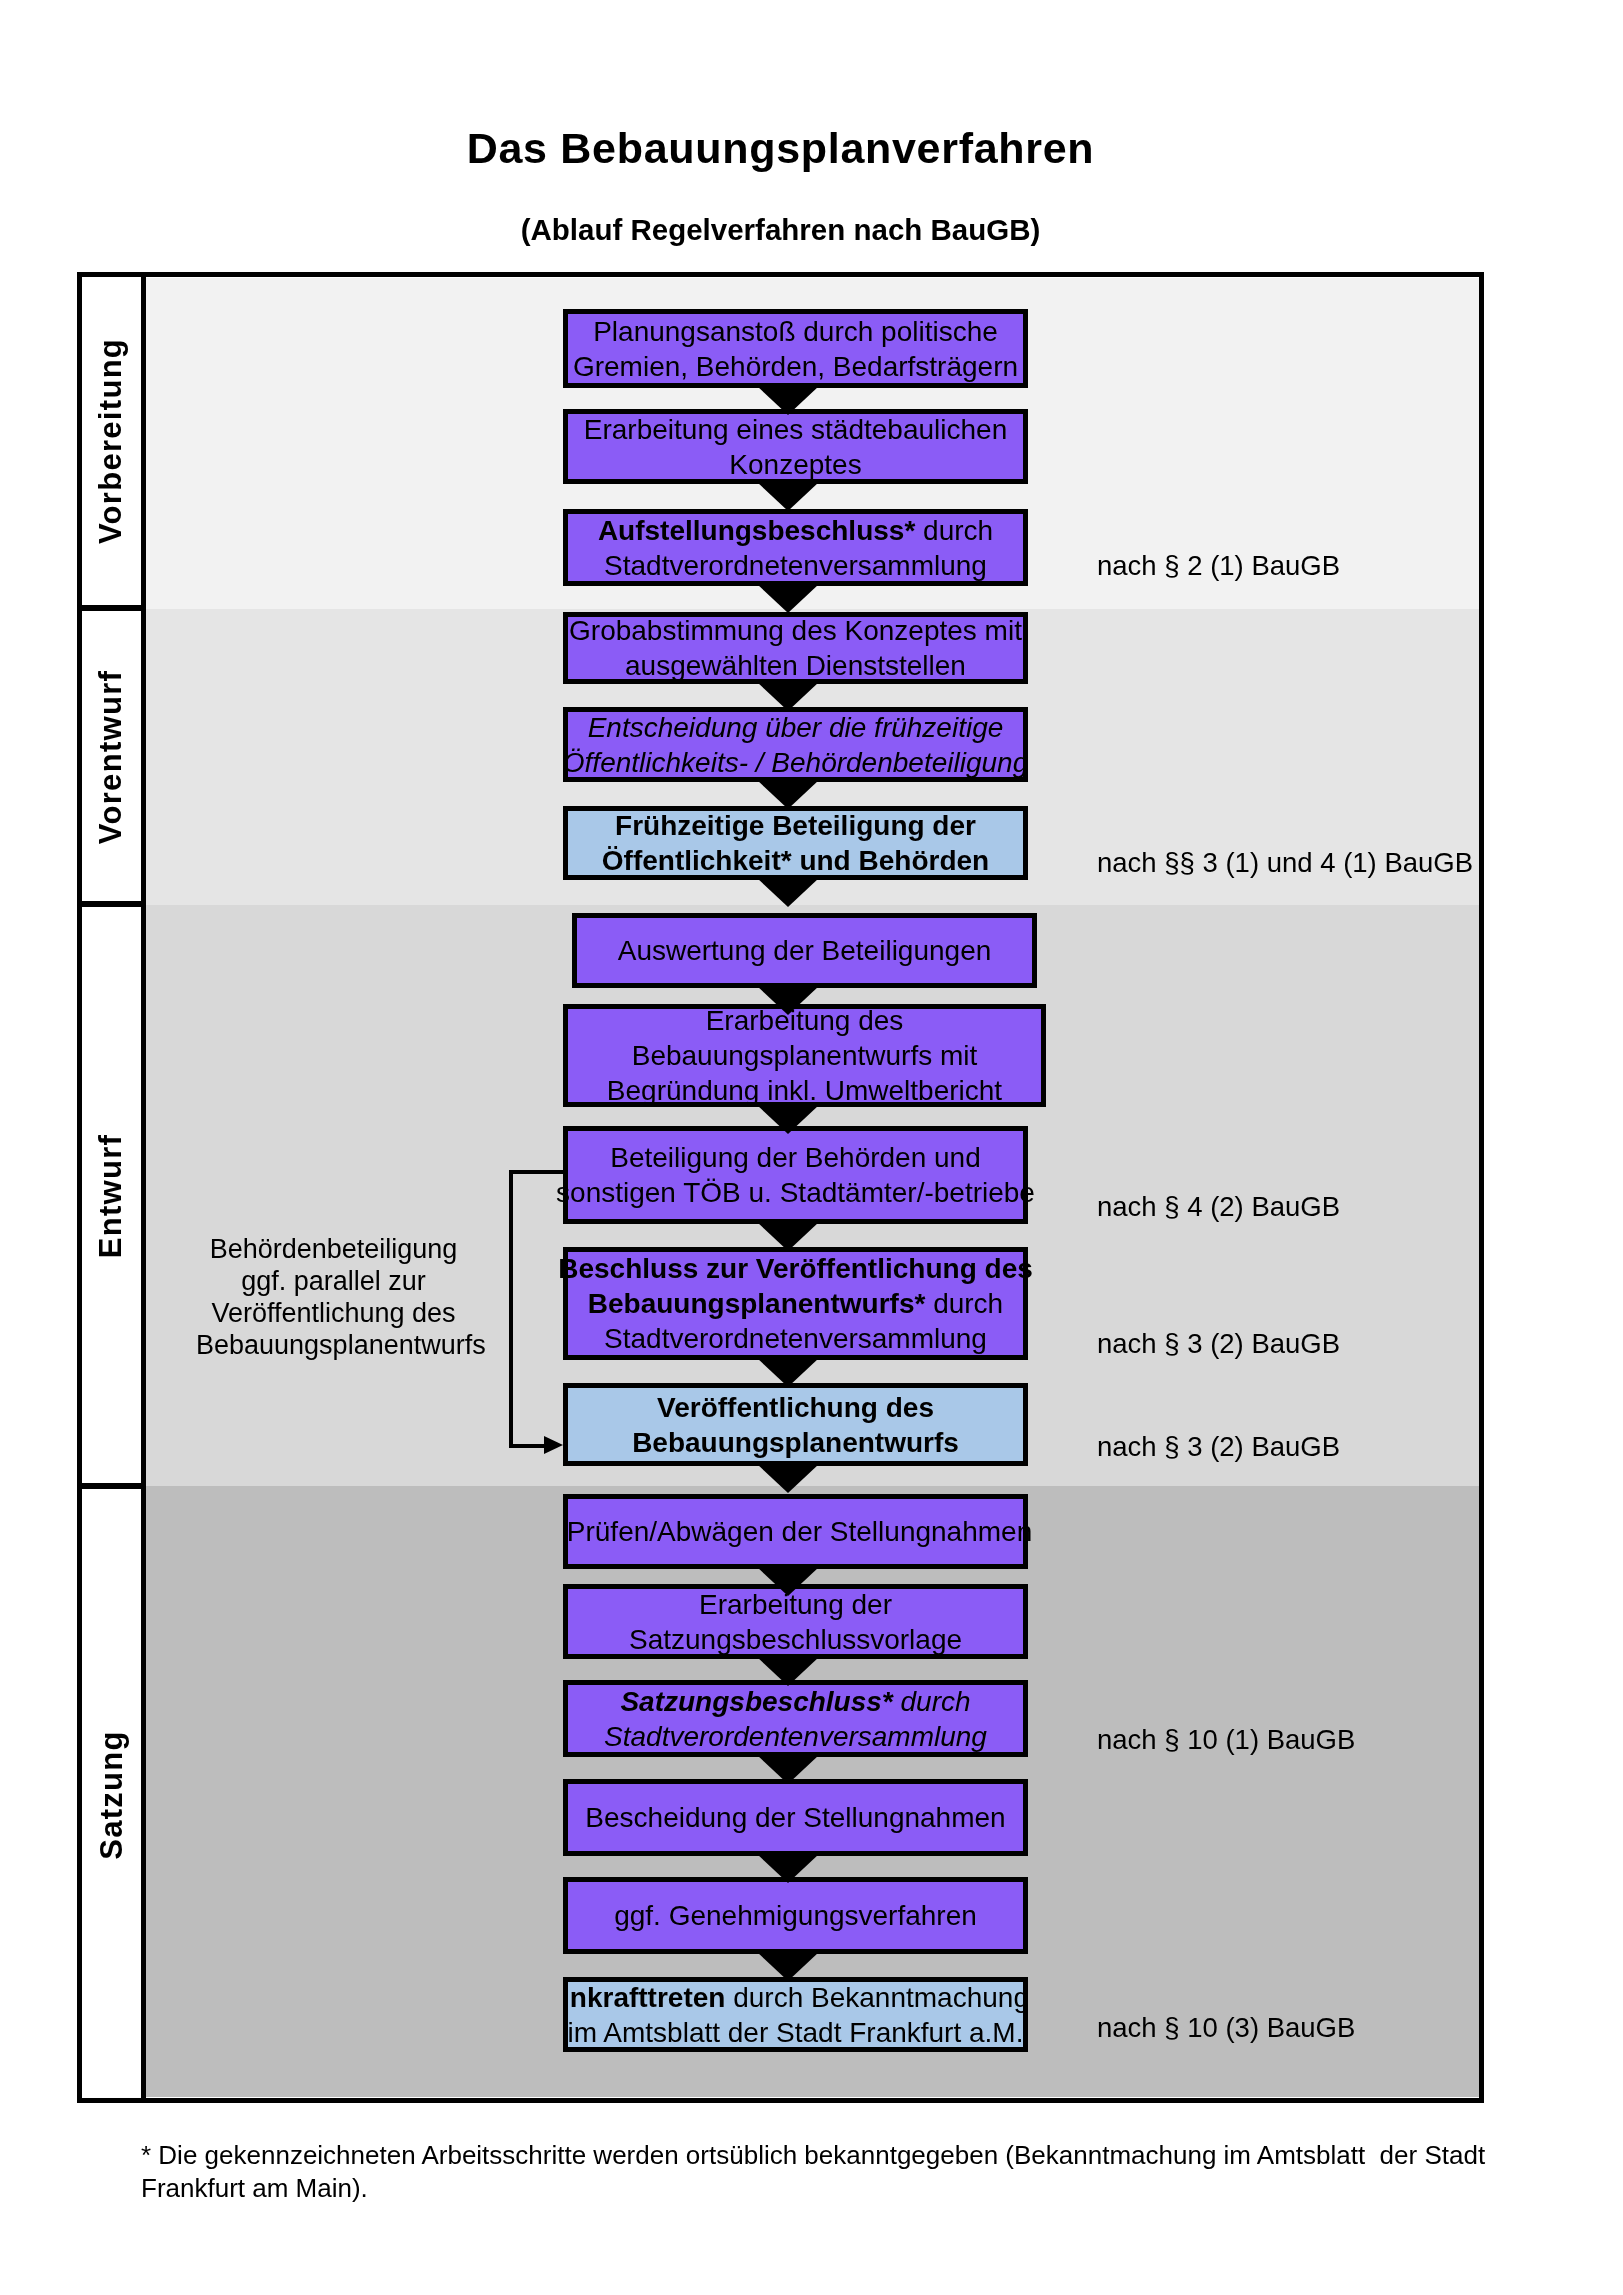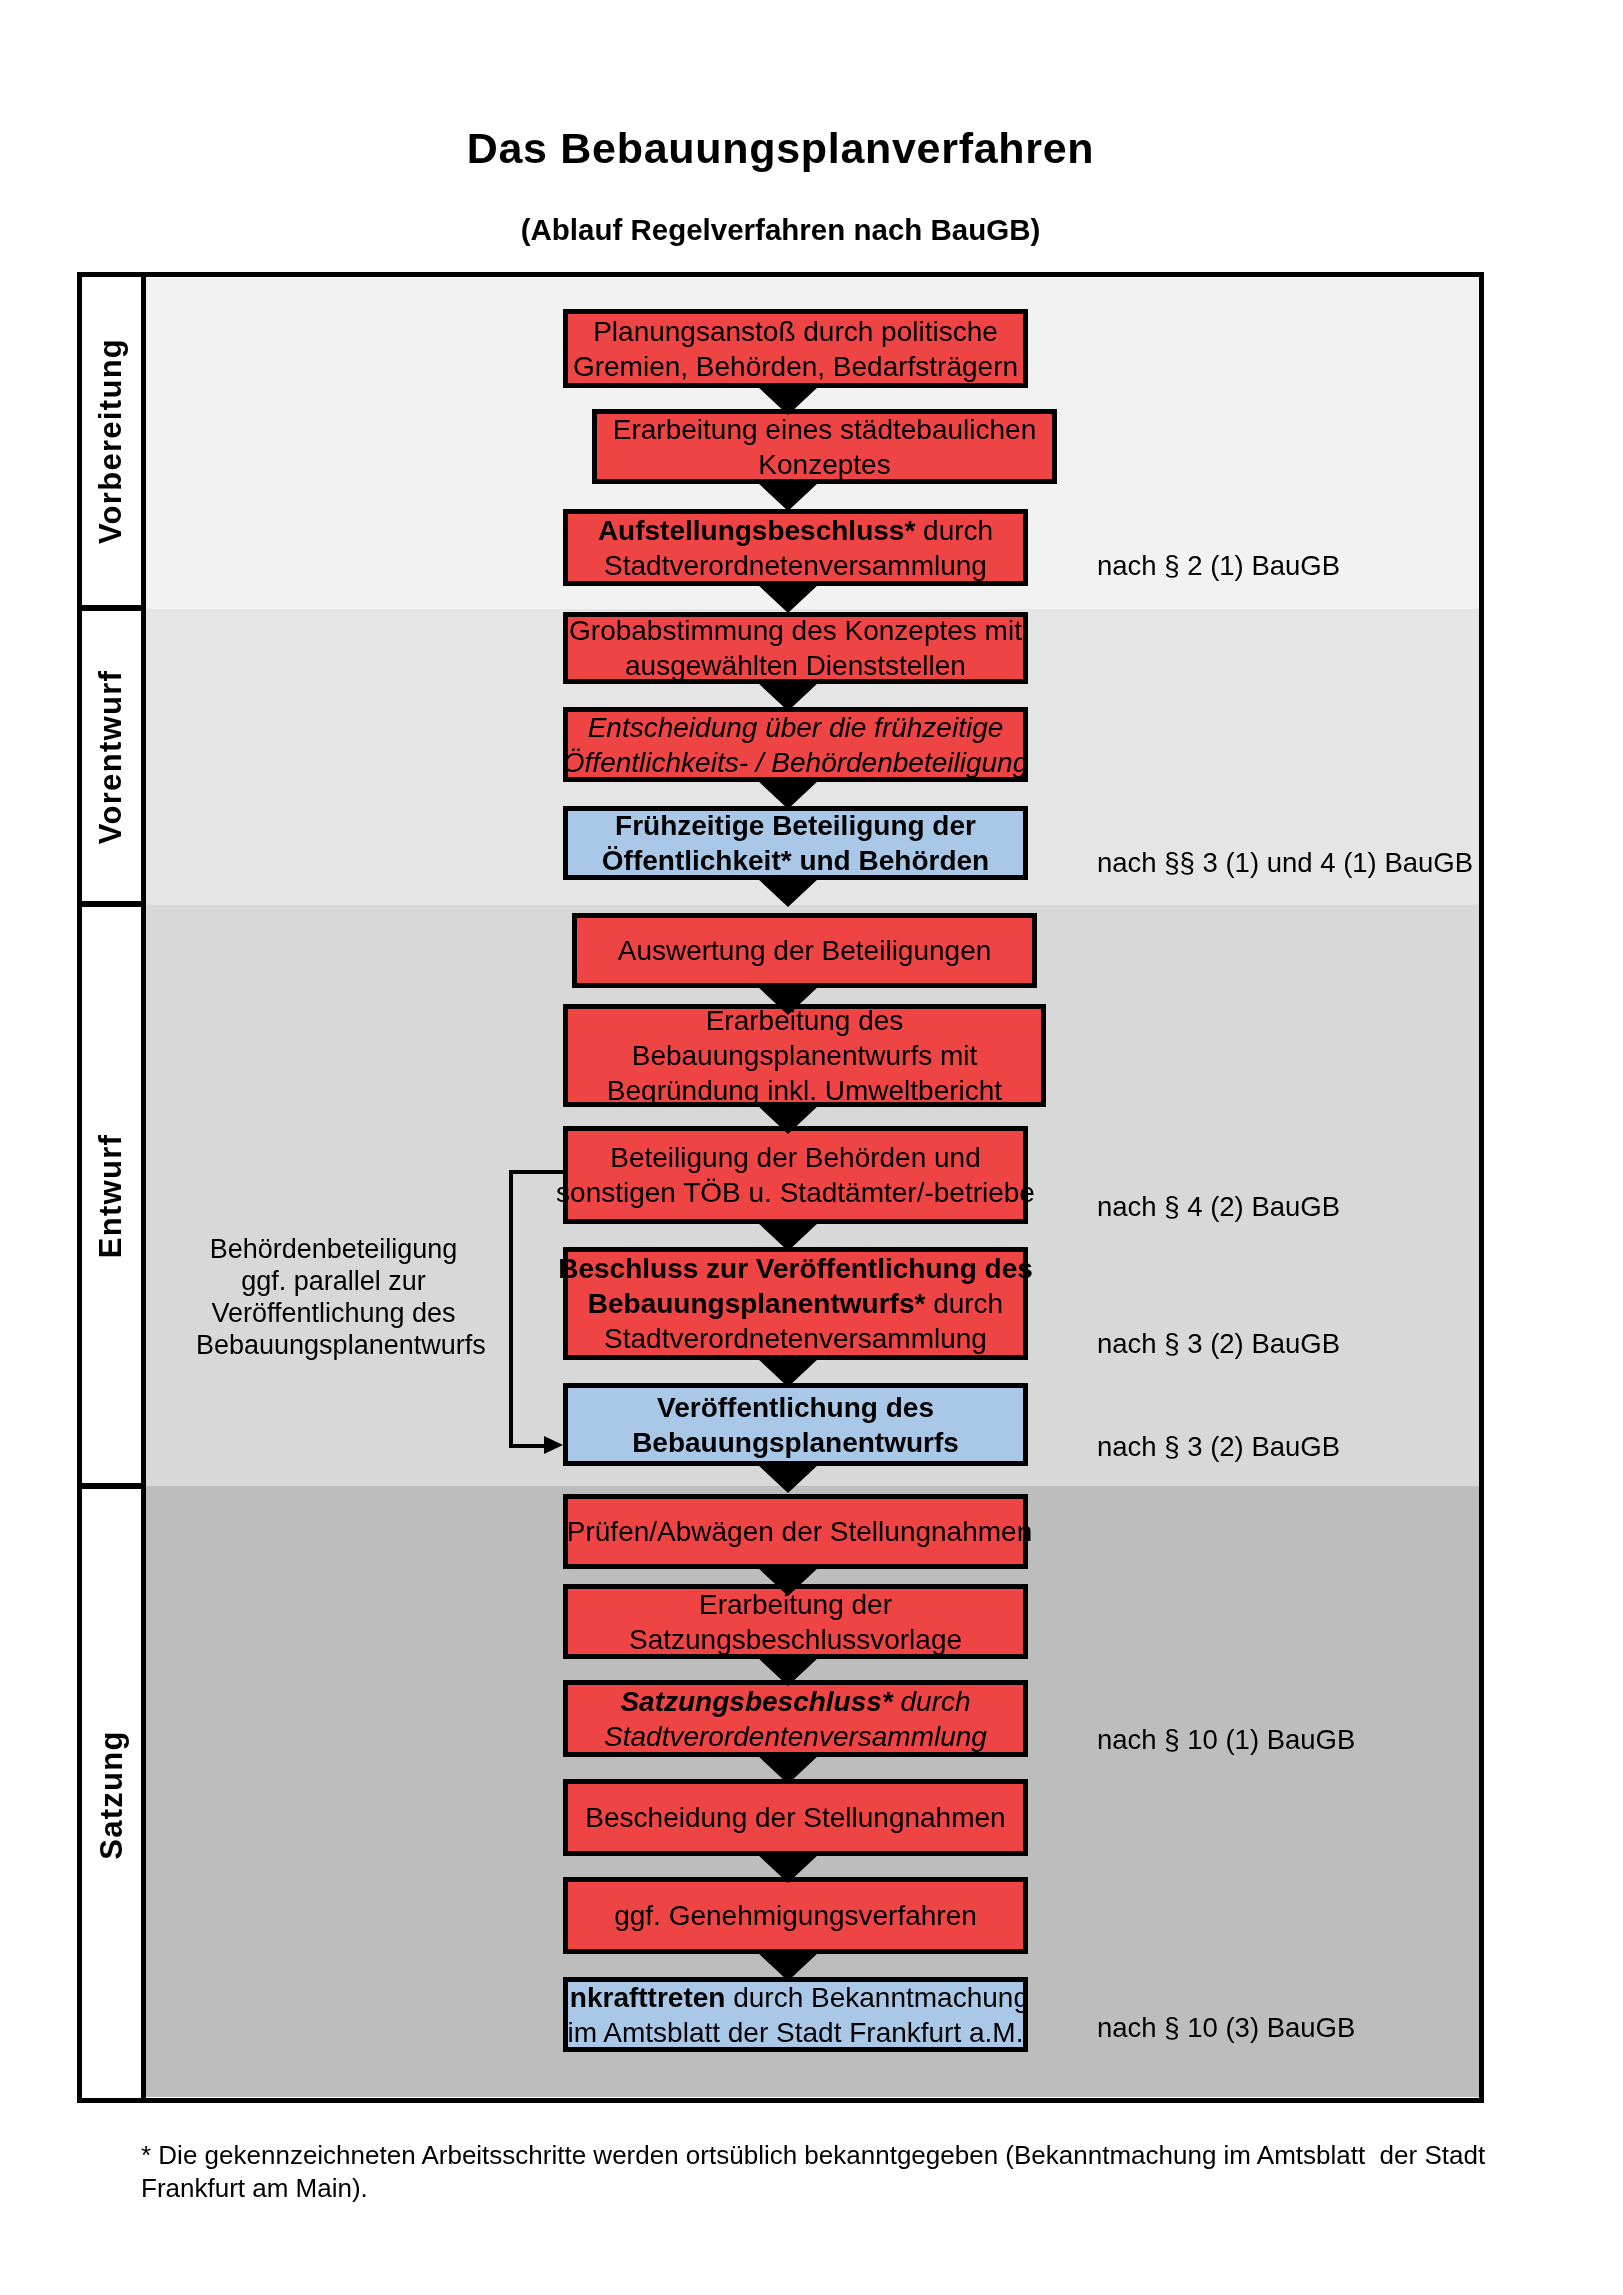--- a/index.html
+++ b/index.html
@@ -12,21 +12,21 @@
     font-size:43px;font-weight:bold;letter-spacing:0.7px;}
   #page-subtitle{left:77px;top:213px;width:1407px;text-align:center;
     font-size:29.5px;font-weight:bold;}
   #diagram{left:0;top:0;width:1623px;height:2295px;}
   .band{position:absolute;box-sizing:border-box;z-index:1;}
   .labelcol{position:absolute;box-sizing:border-box;z-index:2;background:#ffffff;border:5.9px solid #000;}
   .labelwrap{position:absolute;box-sizing:border-box;z-index:3;display:flex;align-items:center;justify-content:center;}
   .labelwrap span{transform:rotate(-90deg);white-space:nowrap;font-weight:bold;font-size:31px;letter-spacing:1.3px;}
   .divider{position:absolute;box-sizing:border-box;z-index:3;background:#000;}
   #frame{left:77px;top:272px;width:1407px;height:1831px;border:5.9px solid #000;z-index:4;pointer-events:none;}
-  .step{position:absolute;box-sizing:border-box;z-index:5;background:#ef4444;border:5.9px solid #000;
+  .step{position:absolute;box-sizing:border-box;z-index:5;background:#8b5cf6;border:5.9px solid #000;
     display:flex;flex-direction:column;justify-content:center;align-items:center;
     font-size:28px;line-height:35px;text-align:center;}
   .step .b,.b{font-weight:bold;}
   .bline{white-space:pre;}
   .arrow{position:absolute;z-index:6;width:0;height:0;
     border-left:31px solid transparent;border-right:31px solid transparent;border-top:29px solid #000;}
   .note{position:absolute;z-index:5;font-size:27.5px;white-space:nowrap;}
   #side-note{left:196px;top:1233px;width:275px;z-index:5;text-align:center;font-size:27px;line-height:32px;}
   .bracket{position:absolute;background:#000;z-index:5;}
   #bracket-arrowhead{position:absolute;left:544px;top:1436px;width:0;height:0;z-index:5;
@@ -72,21 +72,21 @@
       <span>Satzung</span>
     </div>
     <div class="divider" style="position: absolute; left: 77px; top: 605px; width: 69px; height: 5.9px;"></div>
     <div class="divider" style="position: absolute; left: 77px; top: 901px; width: 69px; height: 5.9px;"></div>
     <div class="divider" style="position: absolute; left: 77px; top: 1483px; width: 69px; height: 5.9px;"></div>
     <div class="step" style="position: absolute; left: 563px; top: 309px; width: 465px; height: 79px;">
       <div class="bline"><span>Planungsanstoß durch politische</span></div>
       <div class="bline"><span>Gremien, Behörden, Bedarfsträgern</span></div>
     </div>
     <div class="arrow" style="position: absolute; left: 757px; top: 386px;"></div>
-    <div class="step" style="position: absolute; left: 592px; top: 409px; width: 465px; height: 75px;">
+    <div class="step" style="position: absolute; left: 563px; top: 409px; width: 465px; height: 75px;">
       <div class="bline"><span>Erarbeitung eines städtebaulichen</span></div>
       <div class="bline"><span>Konzeptes</span></div>
     </div>
     <div class="arrow" style="position: absolute; left: 757px; top: 482px;"></div>
     <div class="step" style="position: absolute; left: 563px; top: 509px; width: 465px; height: 77px;">
       <div class="bline"><span class="b">Aufstellungsbeschluss*</span><span> durch</span></div>
       <div class="bline"><span>Stadtverordnetenversammlung</span></div>
     </div>
     <div class="arrow" style="position: absolute; left: 757px; top: 584px;"></div>
     <div class="note" style="position: absolute; left: 1097px; top: 550px;">nach § 2 (1) BauGB</div>

